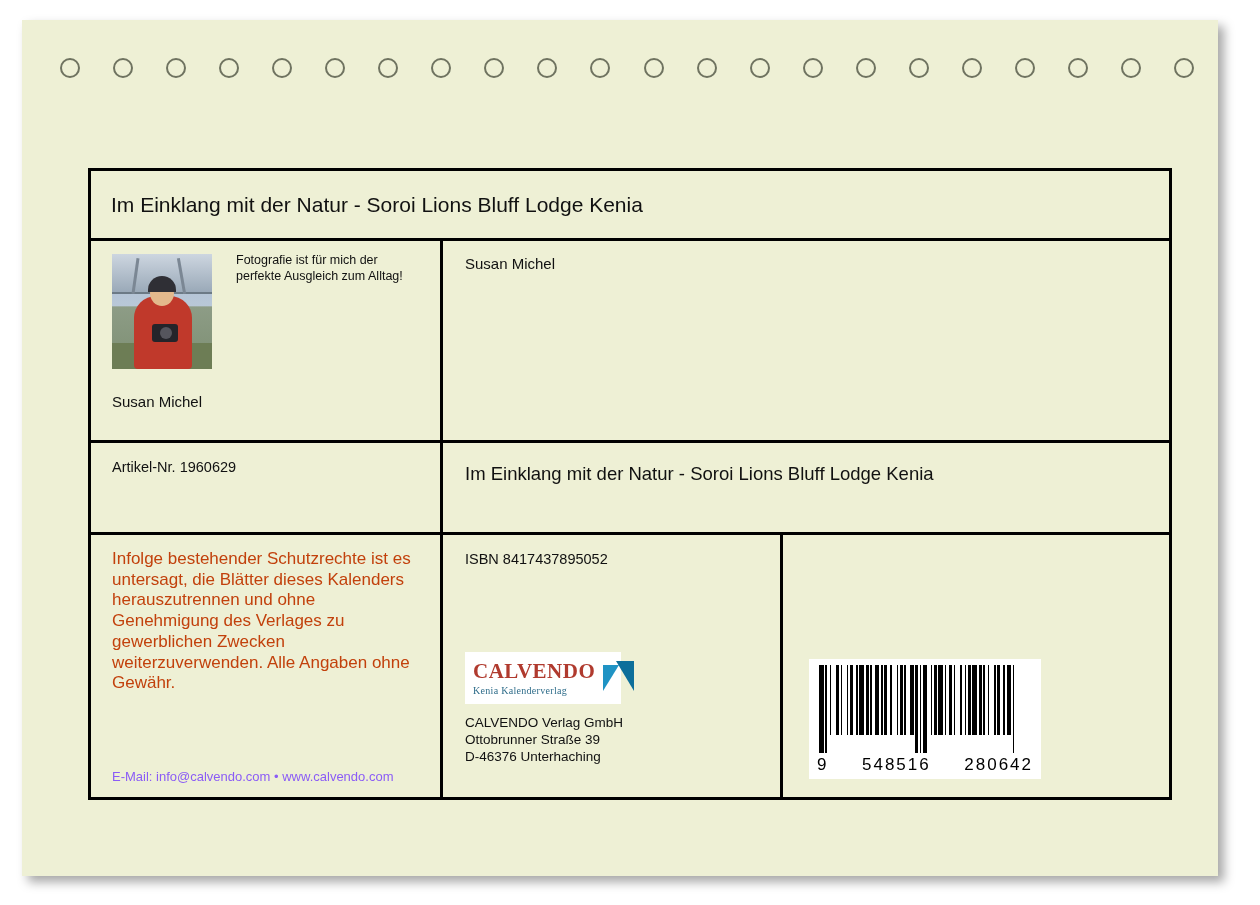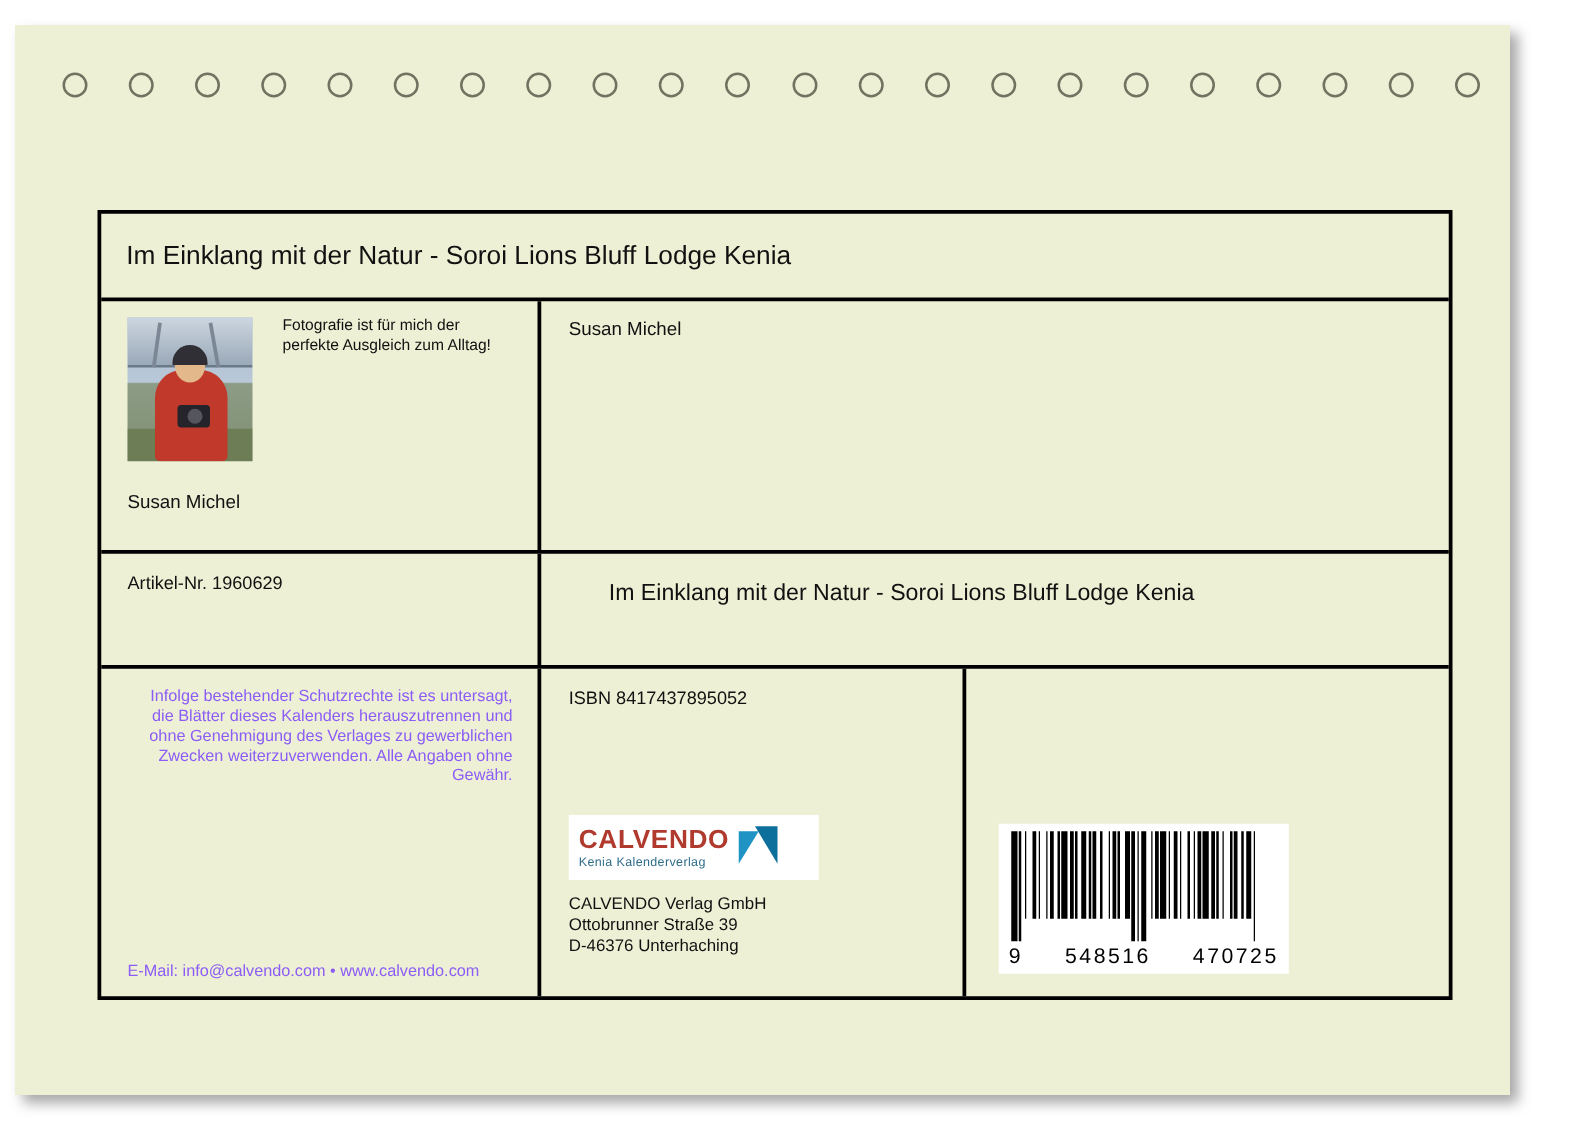--- a/index.html
+++ b/index.html
@@ -17,21 +17,21 @@
   #page {
     position: relative;
     width: 1260px;
     height: 905px;
     background: #ffffff;
   }
 
   
   .sheet {
     position: absolute;
-    left: 12px;
+    left: 22px;
     top: 20px;
     width: 1196px;
     height: 856px;
     background: #eef0d5;
     box-shadow: 6px 6px 10px rgba(0,0,0,0.35);
   }
 
   
   .holes {
     position: absolute;
@@ -187,21 +187,20 @@
     position: absolute;
     left: 22px;
     top: 14px;
     font-size: 15px;
     color: #111;
   }
 
   .row-article {
     height: 92px;
     border-bottom: 3px solid #000;
-    gap: 32px;
   }
   .article-no {
     position: absolute;
     left: 21px;
     top: 16px;
     font-size: 14.5px;
     color: #111;
   }
   .article-title {
     position: absolute;
@@ -215,25 +214,24 @@
     height: 262px;
   }
   .cell-legal {
     width: 352px;
     border-right: 3px solid #000;
     box-sizing: border-box;
     padding: 14px 20px 0 21px;
     position: relative;
   }
   .legal-p {
-    font-size: 13px;
+    font-size: 17px;
     line-height: 1.22;
-    color: #8b5cf6;
+    color: #c2410c;
     margin: 0 0 15px 0;
-    text-align: right;
   }
   .legal-contact {
     position: absolute;
     left: 21px;
     bottom: 12px;
     font-size: 13px;
     line-height: 1.22;
     color: #8b5cf6;
     width: 300px;
   }
@@ -248,25 +246,26 @@
     position: absolute;
     left: 22px;
     top: 16px;
     font-size: 14.5px;
     color: #111;
   }
   .calvendo-logo {
     position: absolute;
     left: 22px;
     top: 117px;
-    width: 200px;
+    width: 156px;
     height: 52px;
     background: #ffffff;
     display: flex;
     align-items: center;
+    font-family: Liberation Serif, serif;
   }
   .calvendo-logo .cv-text {
     padding-left: 8px;
   }
   .cv-main {
     font-size: 21px;
     font-weight: bold;
     letter-spacing: 0.5px;
     color: #b03a2e;
     line-height: 1;
@@ -518,21 +517,21 @@
                 <i class="short" style="left: 168.95px; width: 1.55px;"></i>
                 <i class="short" style="left: 175.15px; width: 1.55px;"></i>
                 <i class="short" style="left: 178.25px; width: 3.1px;"></i>
                 <i class="short" style="left: 184.45px; width: 1.55px;"></i>
                 <i class="short" style="left: 187.55px; width: 4.65px;"></i>
                 <i style="left: 193.75px; width: 1.55px;"></i>
               </div>
             <div class="bc-digits">
               <span>9</span>
               <span>548516</span>
-              <span>470725</span>
+              <span>280642</span>
             </div>
           </div>
         </div>
 
       </div>
     </div>
   </div>
 </div>
 
 </body></html>

